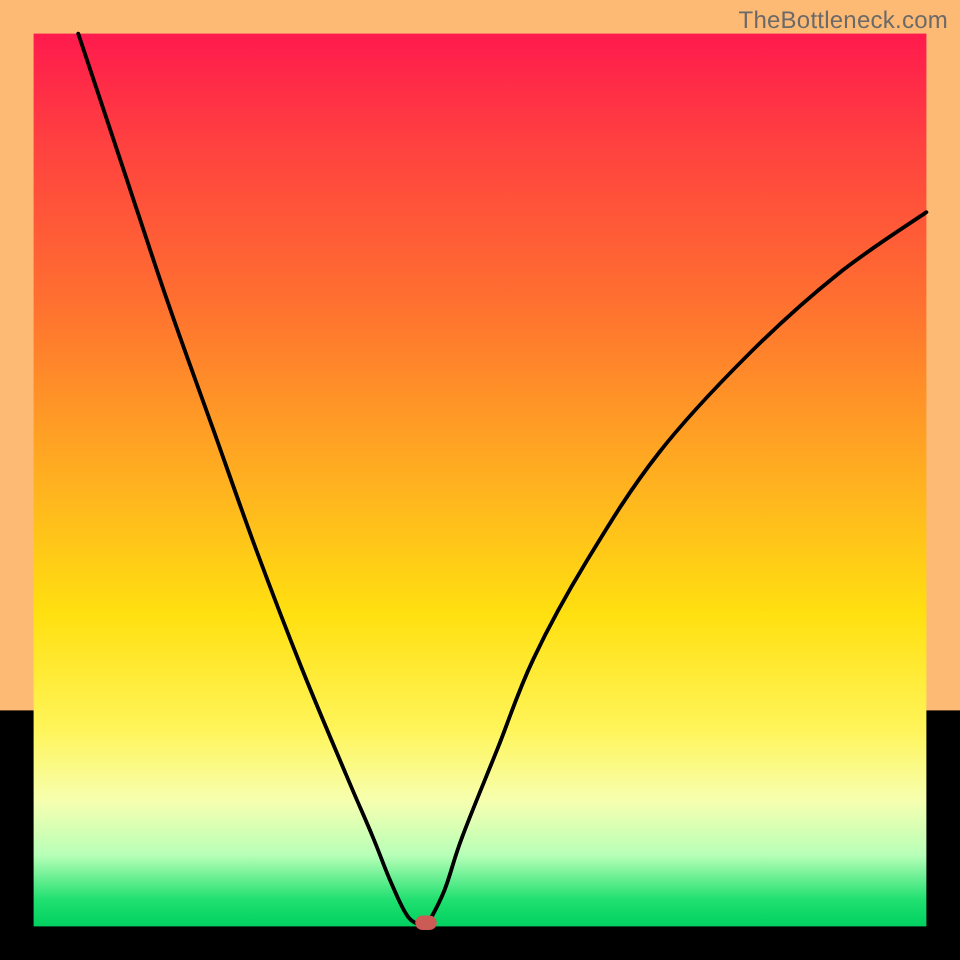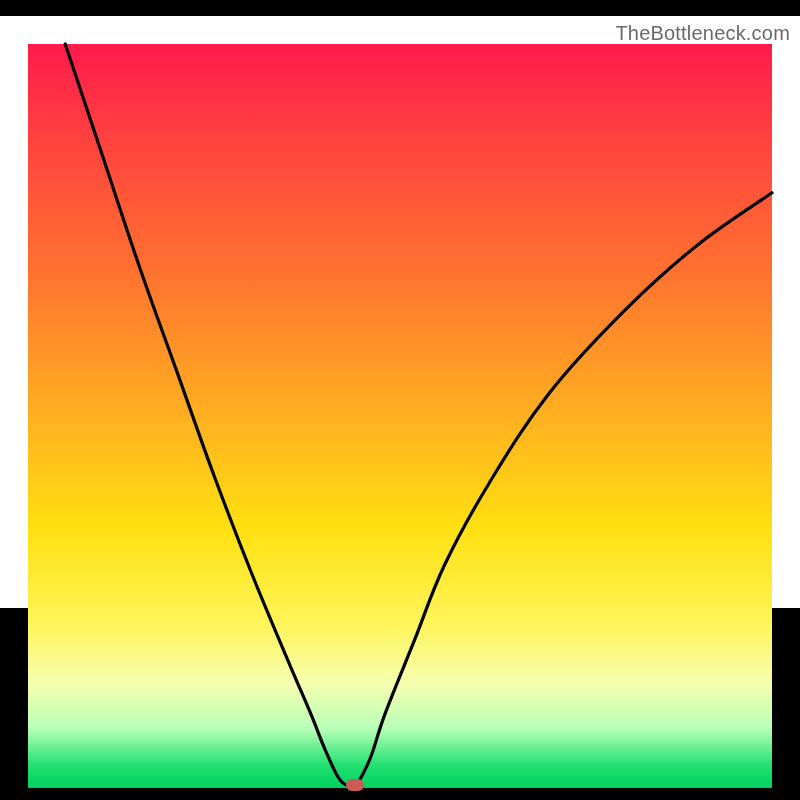--- a/index.html
+++ b/index.html
@@ -10,22 +10,21 @@
     background: #000;
     overflow: hidden;
     font-family: Arial, Helvetica, sans-serif;
   }
   .frame {
     position: absolute;
     left: 0;
     top: 0;
     width: 800px;
     height: 592px;
-    background: #ffffff;
-    margin-top: 16px;
+    background: #fdba74;
   }
   .plot {
     position: absolute;
     left: 28px;
     top: 28px;
     width: 744px;
     height: 744px;
     
     background: linear-gradient(to bottom,
       #ff1a4d 0%,

